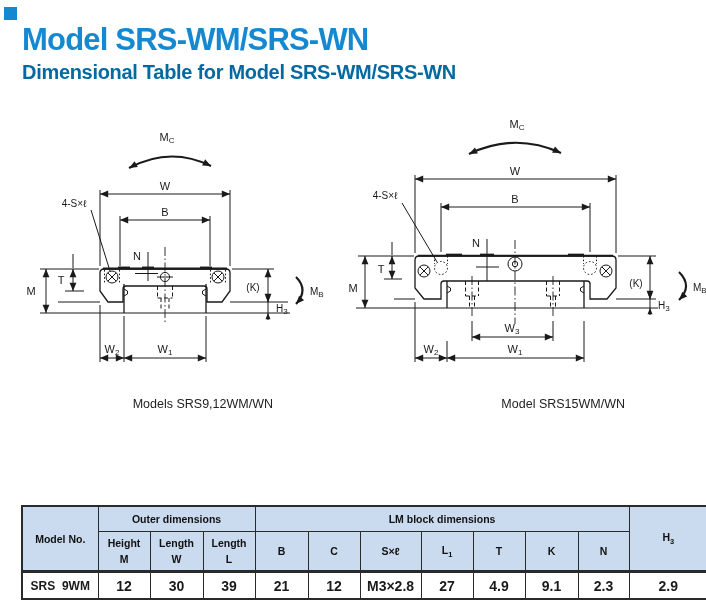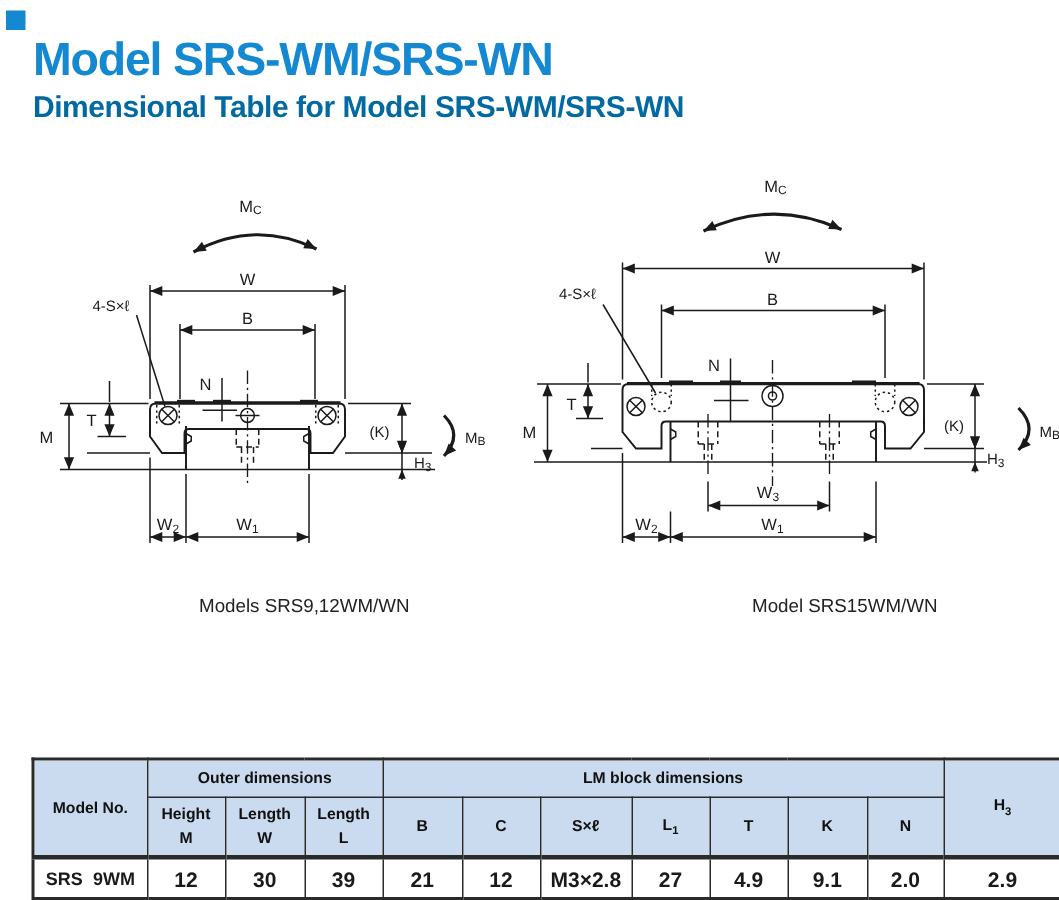--- a/index.html
+++ b/index.html
@@ -307,21 +307,21 @@
       <td class="model">SRS&nbsp;&nbsp;9WM</td>
       <td>12</td>
       <td>30</td>
       <td>39</td>
       <td>21</td>
       <td>12</td>
       <td>M3×2.8</td>
       <td>27</td>
       <td>4.9</td>
       <td>9.1</td>
-      <td>2.0</td>
+      <td>2.3</td>
       <td class="lastcol">2.9</td>
     </tr>
     <tr class="stub">
       <td></td>
           <td></td>
           <td></td>
       <td></td>
           <td></td>
           <td></td>
       <td></td>

